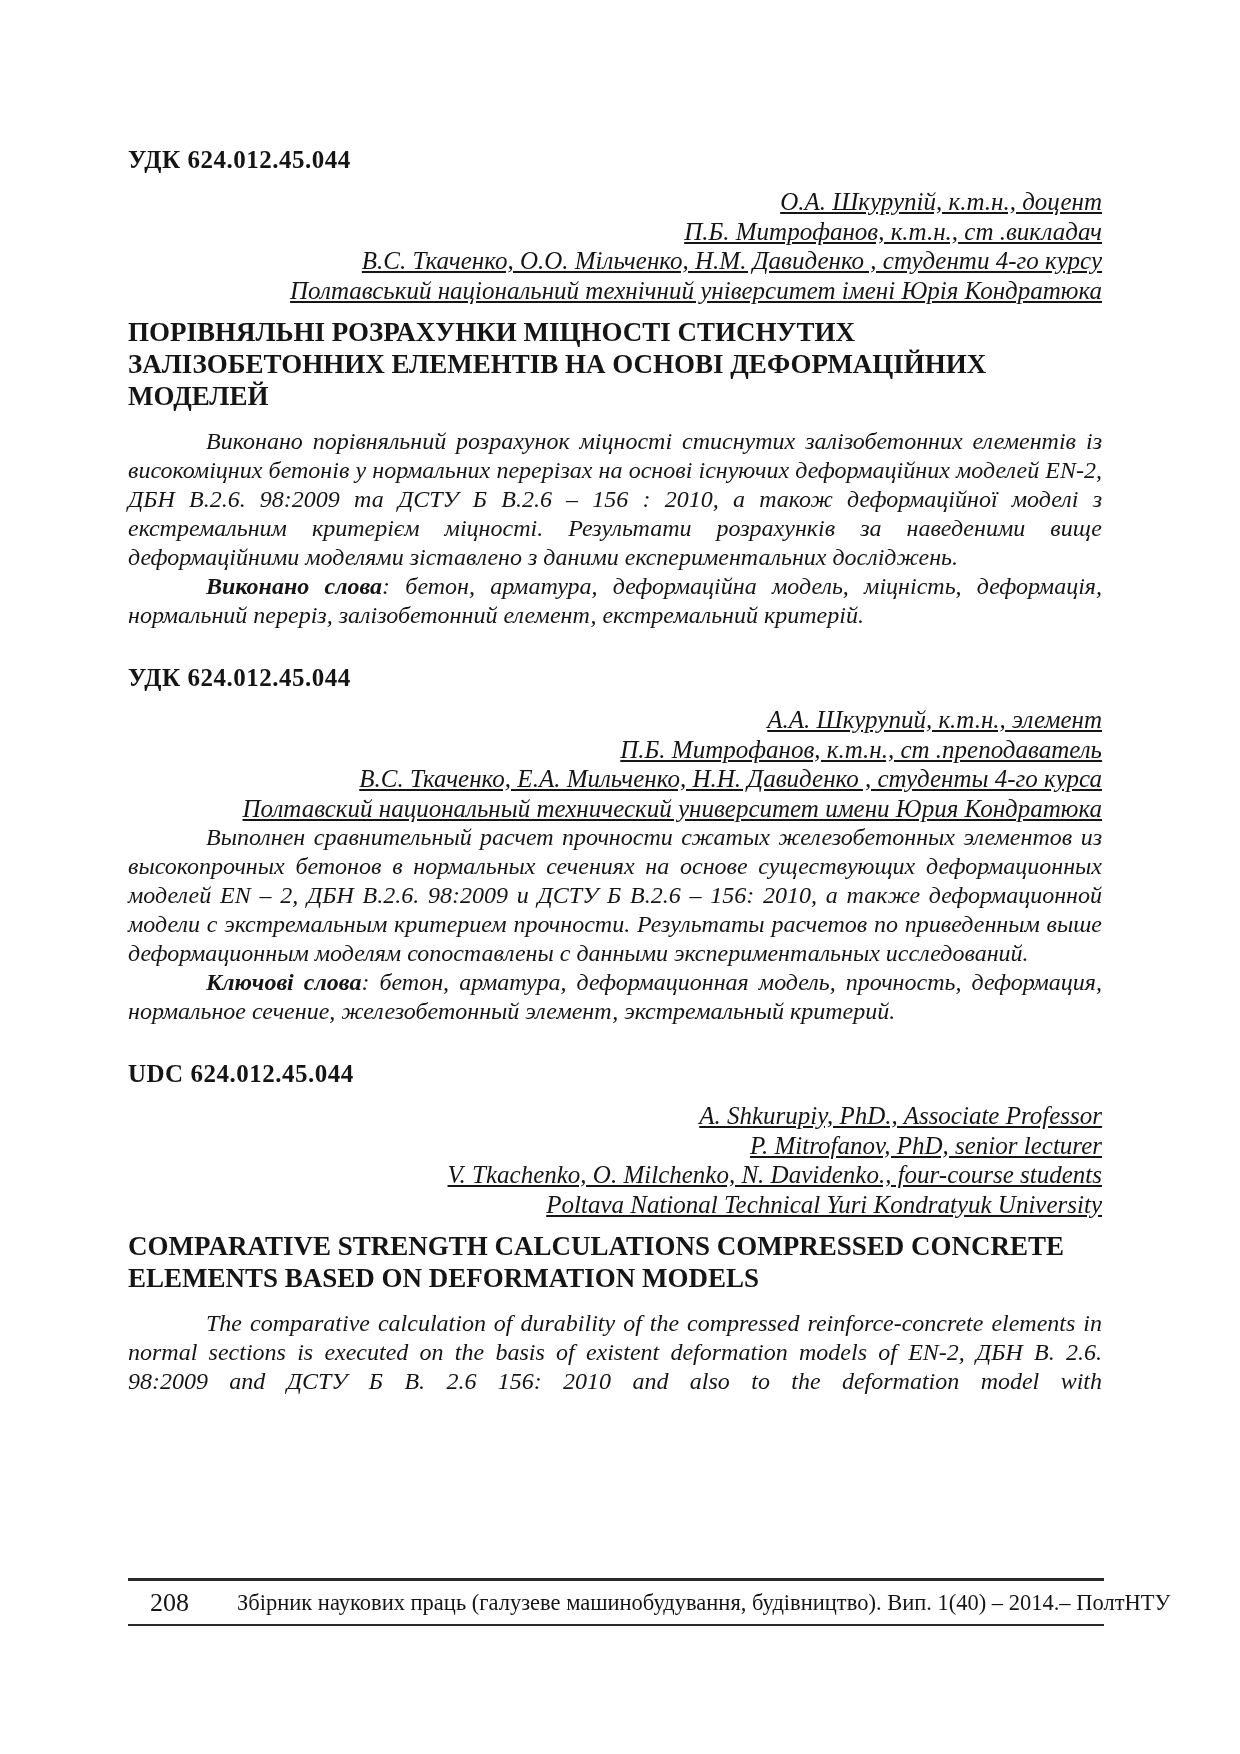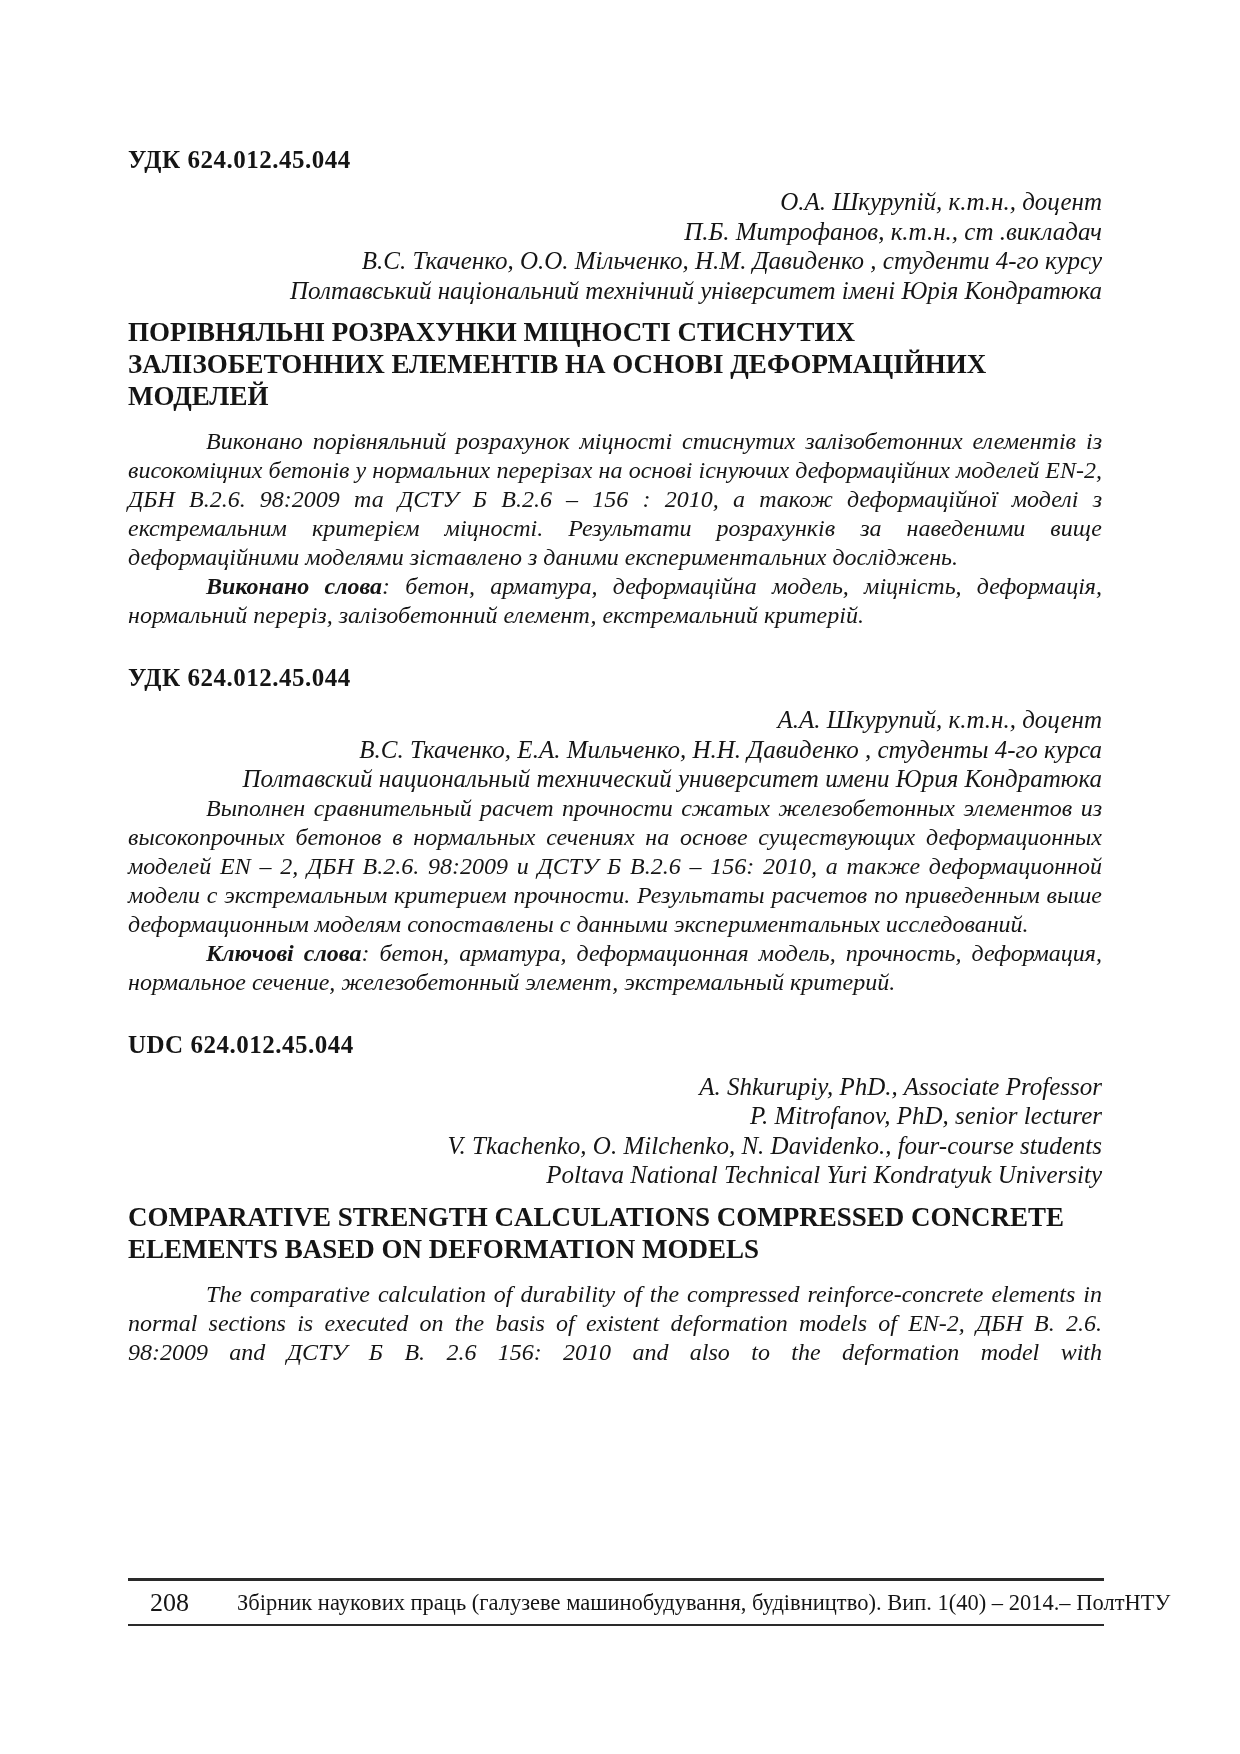--- a/index.html
+++ b/index.html
@@ -30,21 +30,21 @@
     line-height: 29px;
     letter-spacing: 0.5px;
   }
   .authors {
     margin-top: 13px;
     text-align: right;
     font-style: italic;
     font-size: 25px;
     line-height: 29.5px;
   }
-  .authors div { white-space: nowrap; }
+  .authors div { white-space: nowrap; text-decoration: underline; }
   .title {
     margin: 11px auto 15px auto;
     text-align: left;
     font-weight: bold;
     font-size: 27px;
     line-height: 32px;
   }
   .title-ru { max-width: 800px; }
   .body-par {
     margin: 0;
@@ -94,21 +94,22 @@
       <div>Полтавський національний технічний університет імені Юрія Кондратюка</div>
     </div>
     <div class="title">ПОРІВНЯЛЬНІ РОЗРАХУНКИ МІЦНОСТІ СТИСНУТИХ ЗАЛІЗОБЕТОННИХ ЕЛЕМЕНТІВ НА ОСНОВІ ДЕФОРМАЦІЙНИХ МОДЕЛЕЙ</div>
     <p class="body-par">Виконано порівняльний розрахунок міцності стиснутих залізобетонних елементів із високоміцних бетонів у нормальних перерізах на основі існуючих деформаційних моделей EN-2, ДБН В.2.6. 98:2009 та ДСТУ Б В.2.6 – 156 : 2010, а також деформаційної моделі з екстремальним критерієм міцності. Результати розрахунків за наведеними вище деформаційними моделями зіставлено з даними експериментальних досліджень.</p>
     <p class="body-par"><span class="kw-label">Виконано слова</span><span>: бетон, арматура, деформаційна модель, міцність, деформація, нормальний переріз, залізобетонний елемент, екстремальний критерій.</span></p>
   </div>
 
   <div class="section">
     <div class="udc">УДК 624.012.45.044</div>
     <div class="authors">
-      <div>А.А. Шкурупий, к.т.н., доцент</div>
+      <div>А.А. Шкурупий, к.т.н., элемент</div>
+      <div>П.Б. Митрофанов, к.т.н., ст .преподаватель</div>
       <div>В.С. Ткаченко, Е.А. Мильченко, Н.Н. Давиденко , студенты 4-го курса</div>
       <div>Полтавский национальный технический университет имени Юрия Кондратюка</div>
     </div>
     <p class="body-par">Выполнен сравнительный расчет прочности сжатых железобетонных элементов из высокопрочных бетонов в нормальных сечениях на основе существующих деформационных моделей EN – 2, ДБН В.2.6. 98:2009 и ДСТУ Б В.2.6 – 156: 2010, а также деформационной модели с экстремальным критерием прочности. Результаты расчетов по приведенным выше деформационным моделям сопоставлены с данными экспериментальных исследований.</p>
     <p class="body-par"><span class="kw-label">Ключові слова</span><span>: бетон, арматура, деформационная модель, прочность, деформация, нормальное сечение, железобетонный элемент, экстремальный критерий.</span></p>
   </div>
 
   <div class="section">
     <div class="udc">UDC 624.012.45.044</div>
     <div class="authors">

